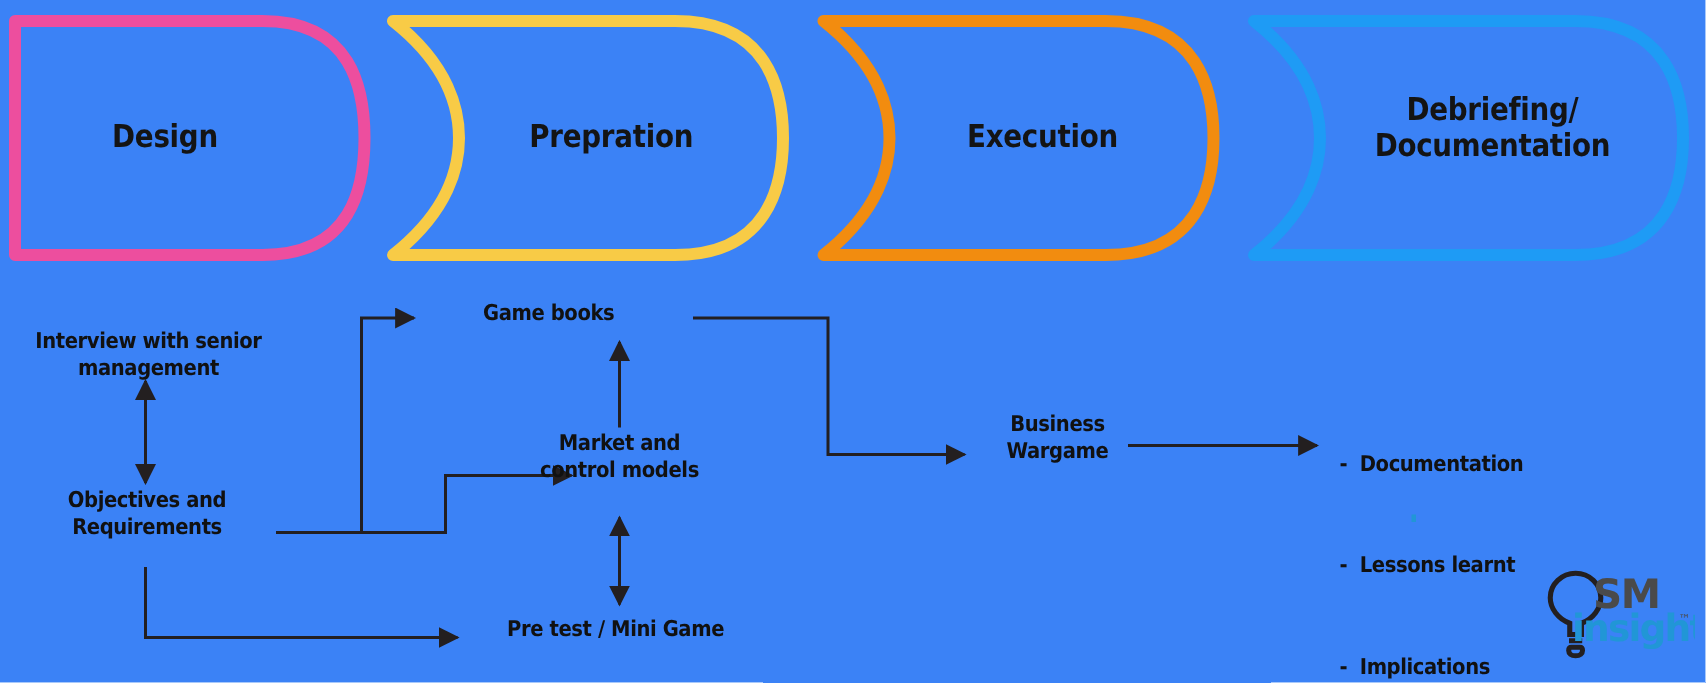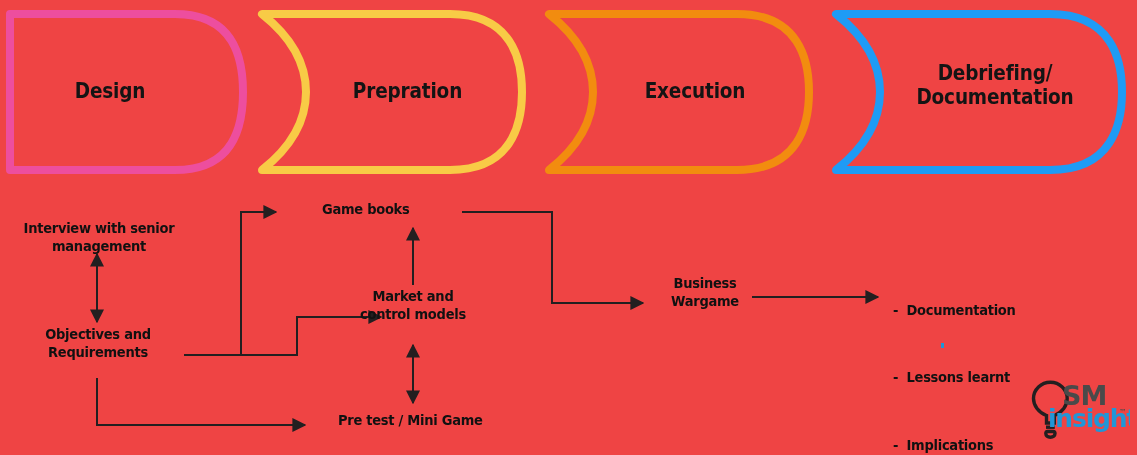--- a/index.html
+++ b/index.html
@@ -8,21 +8,21 @@
     padding: 0;
     background: #ffffff;
   }
   body {
     font-family: "DejaVu Sans", sans-serif;
   }
   #canvas {
     position: relative;
     width: 1137px;
     height: 455px;
-    background: #ef4444;
+    background: #3b82f6;
     overflow: hidden;
   }
   #phase-svg, #flow-svg {
     position: absolute;
     left: 0;
     top: 0;
   }
   #phase-svg { width: 1137px; height: 190px; }
   #flow-svg  { top: 190px; width: 1137px; height: 265px; }
 

